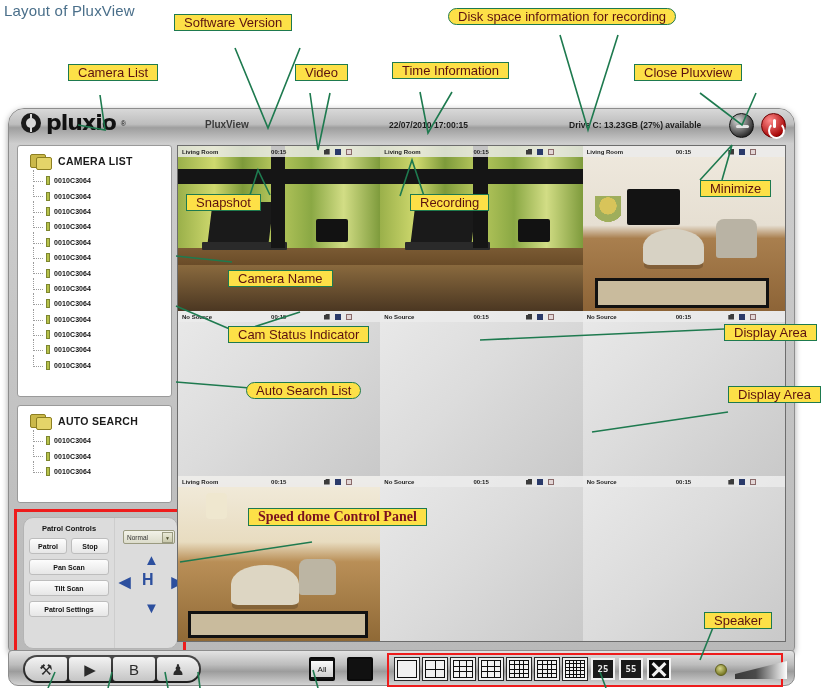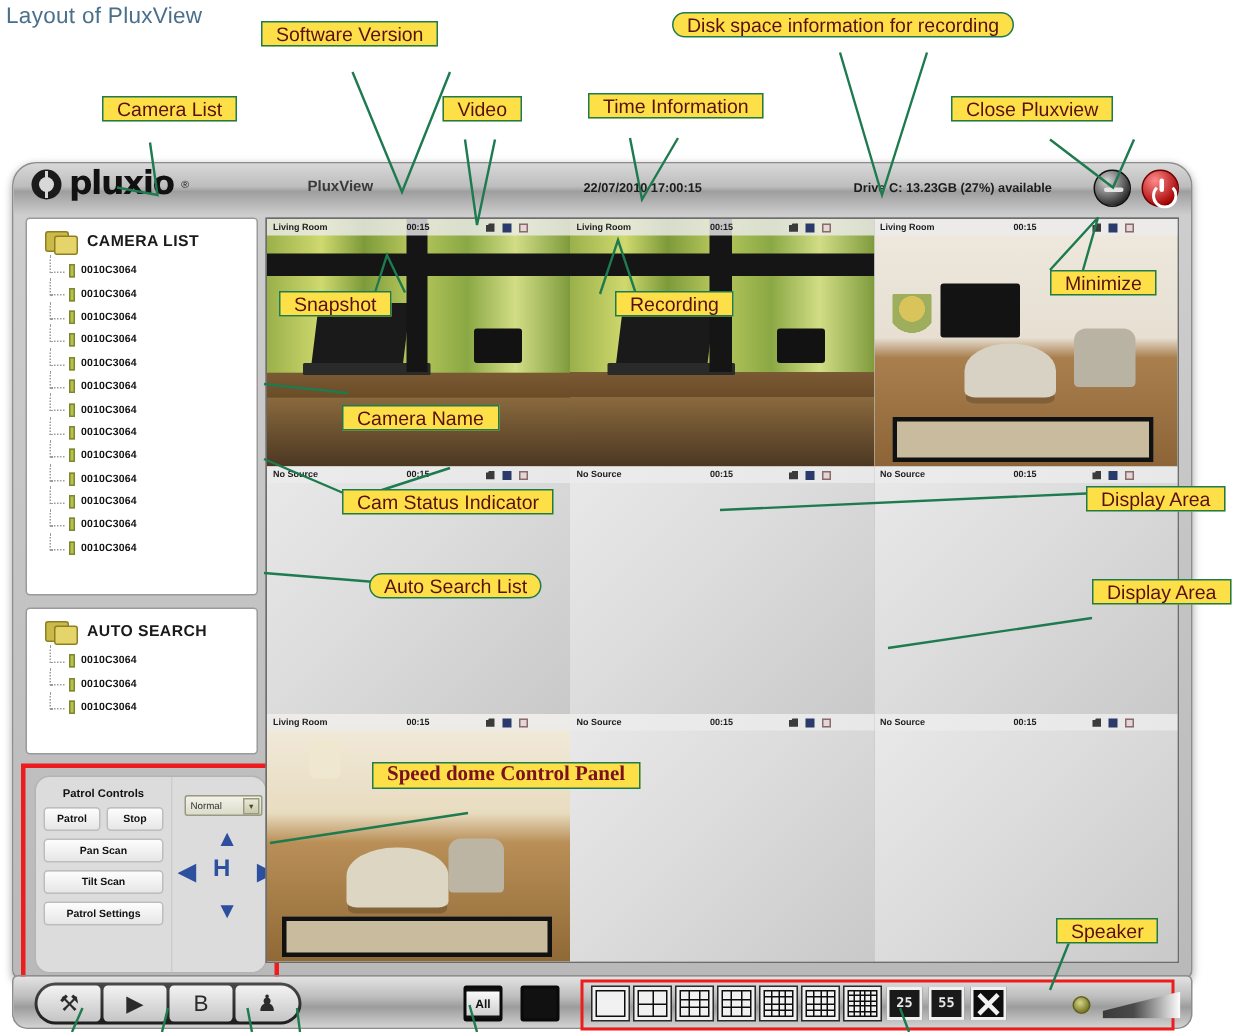--- a/index.html
+++ b/index.html
@@ -286,21 +286,21 @@
   .pill-btn:last-child  { border-radius:3px 12px 12px 3px; }
   .glyph { font-size:15px; color:#2b2b2b; line-height:1; }
 
   .all-btn {
     position:absolute; left:300px; top:6px; width:26px; height:24px;
     background:#111; border:2px solid #0a0a0a; border-radius:2px;
     display:flex; align-items:center; justify-content:center;
   }
   .all-btn span {
     width:22px; height:16px; background:linear-gradient(180deg,#fafafa,#cfcfcf);
-    color:#111; font-size:8px; font-weight:bold; display:flex;
+    color:#111; font-size:8px; font-weight:normal; display:flex;
     align-items:center; justify-content:center;
   }
   .solo-btn {
     position:absolute; left:338px; top:6px; width:26px; height:24px;
     background:#111; border:2px solid #0a0a0a; border-radius:2px;
   }
 
   .layout-highlight {
     position:absolute; left:378px; top:2px; width:396px; height:34px;
     border:2px solid #ee1c1c;

